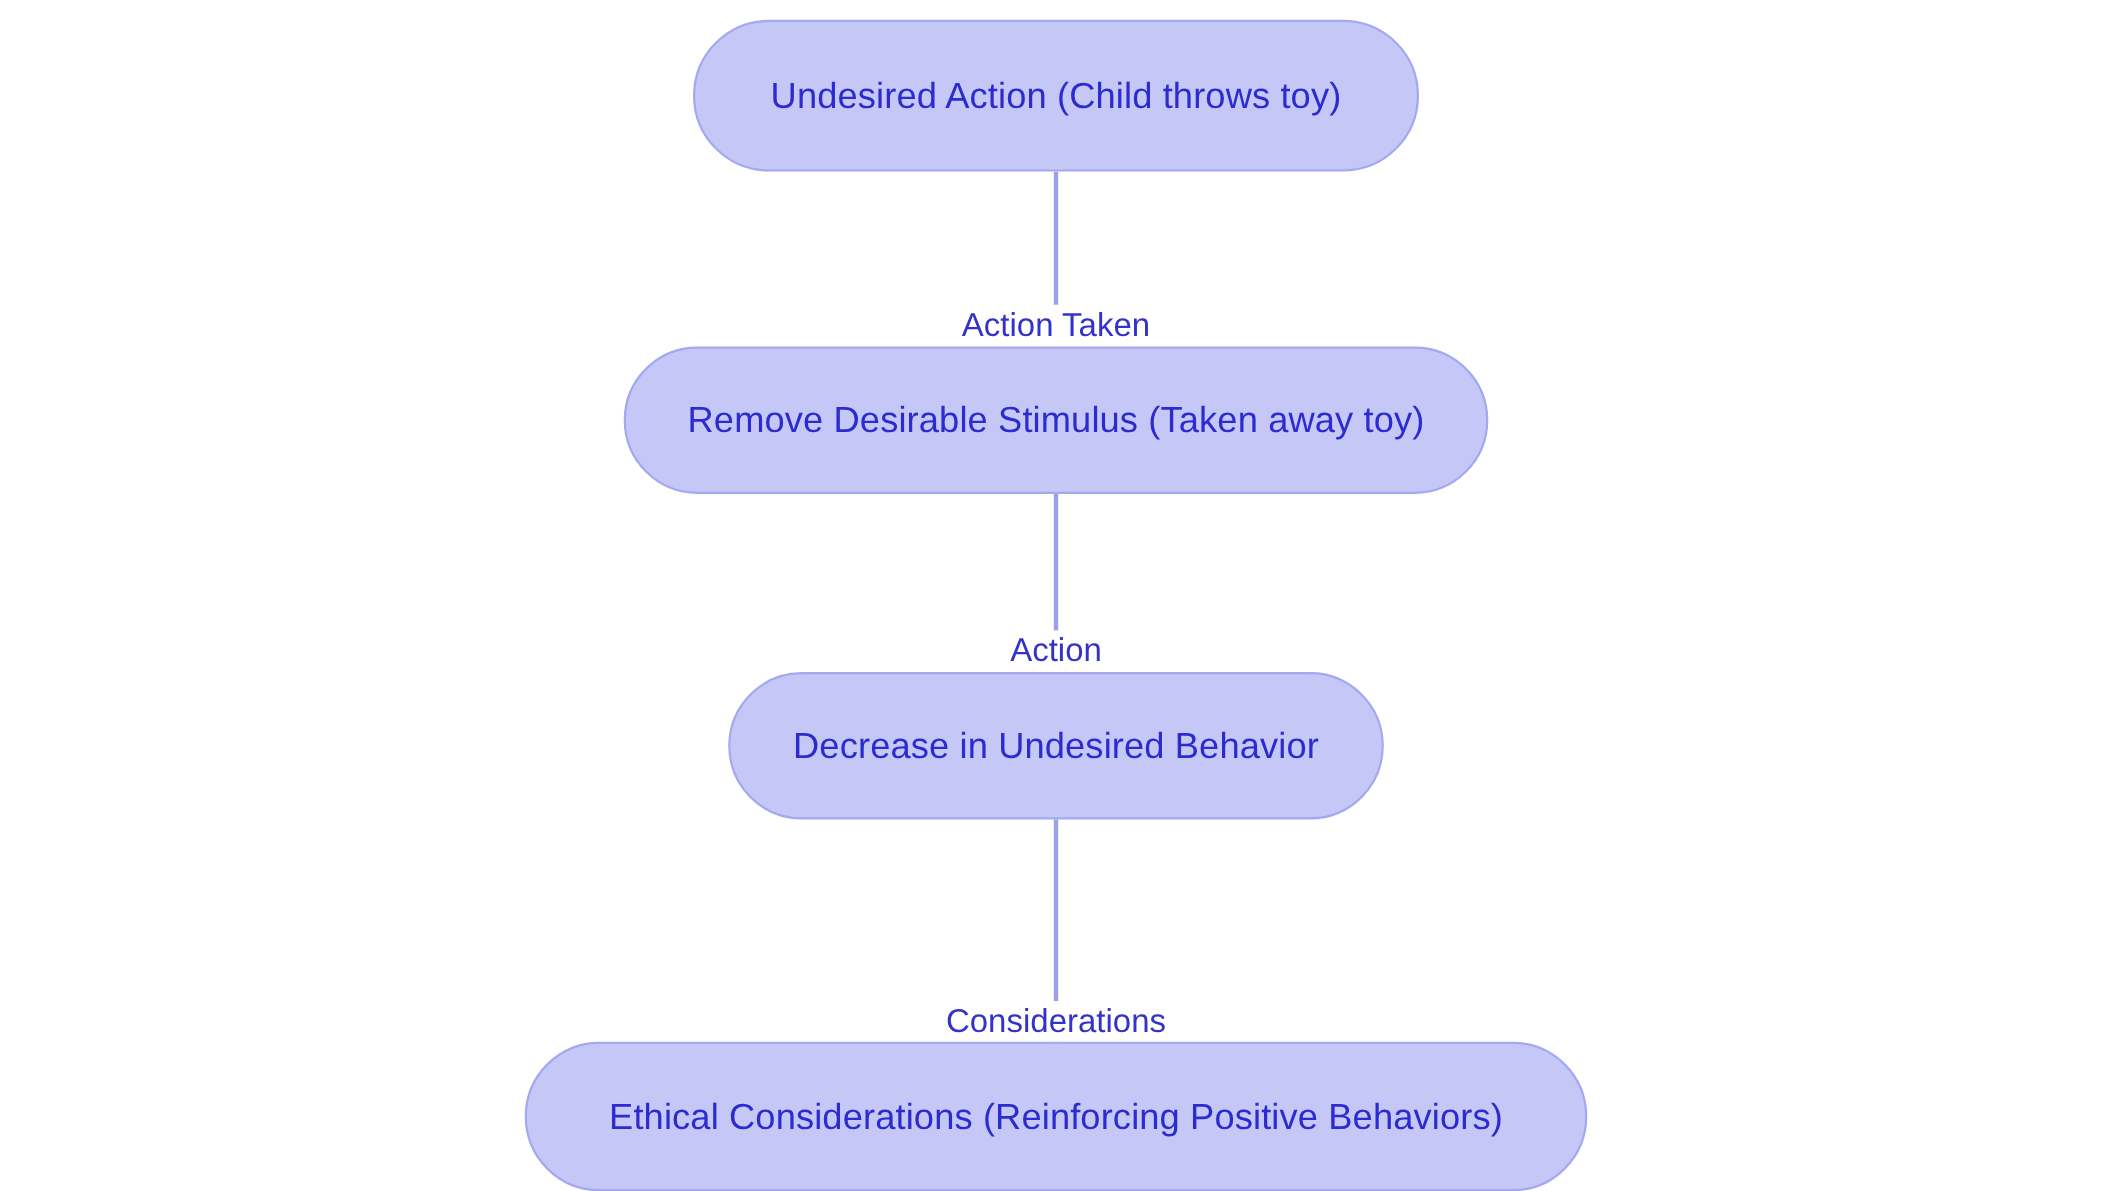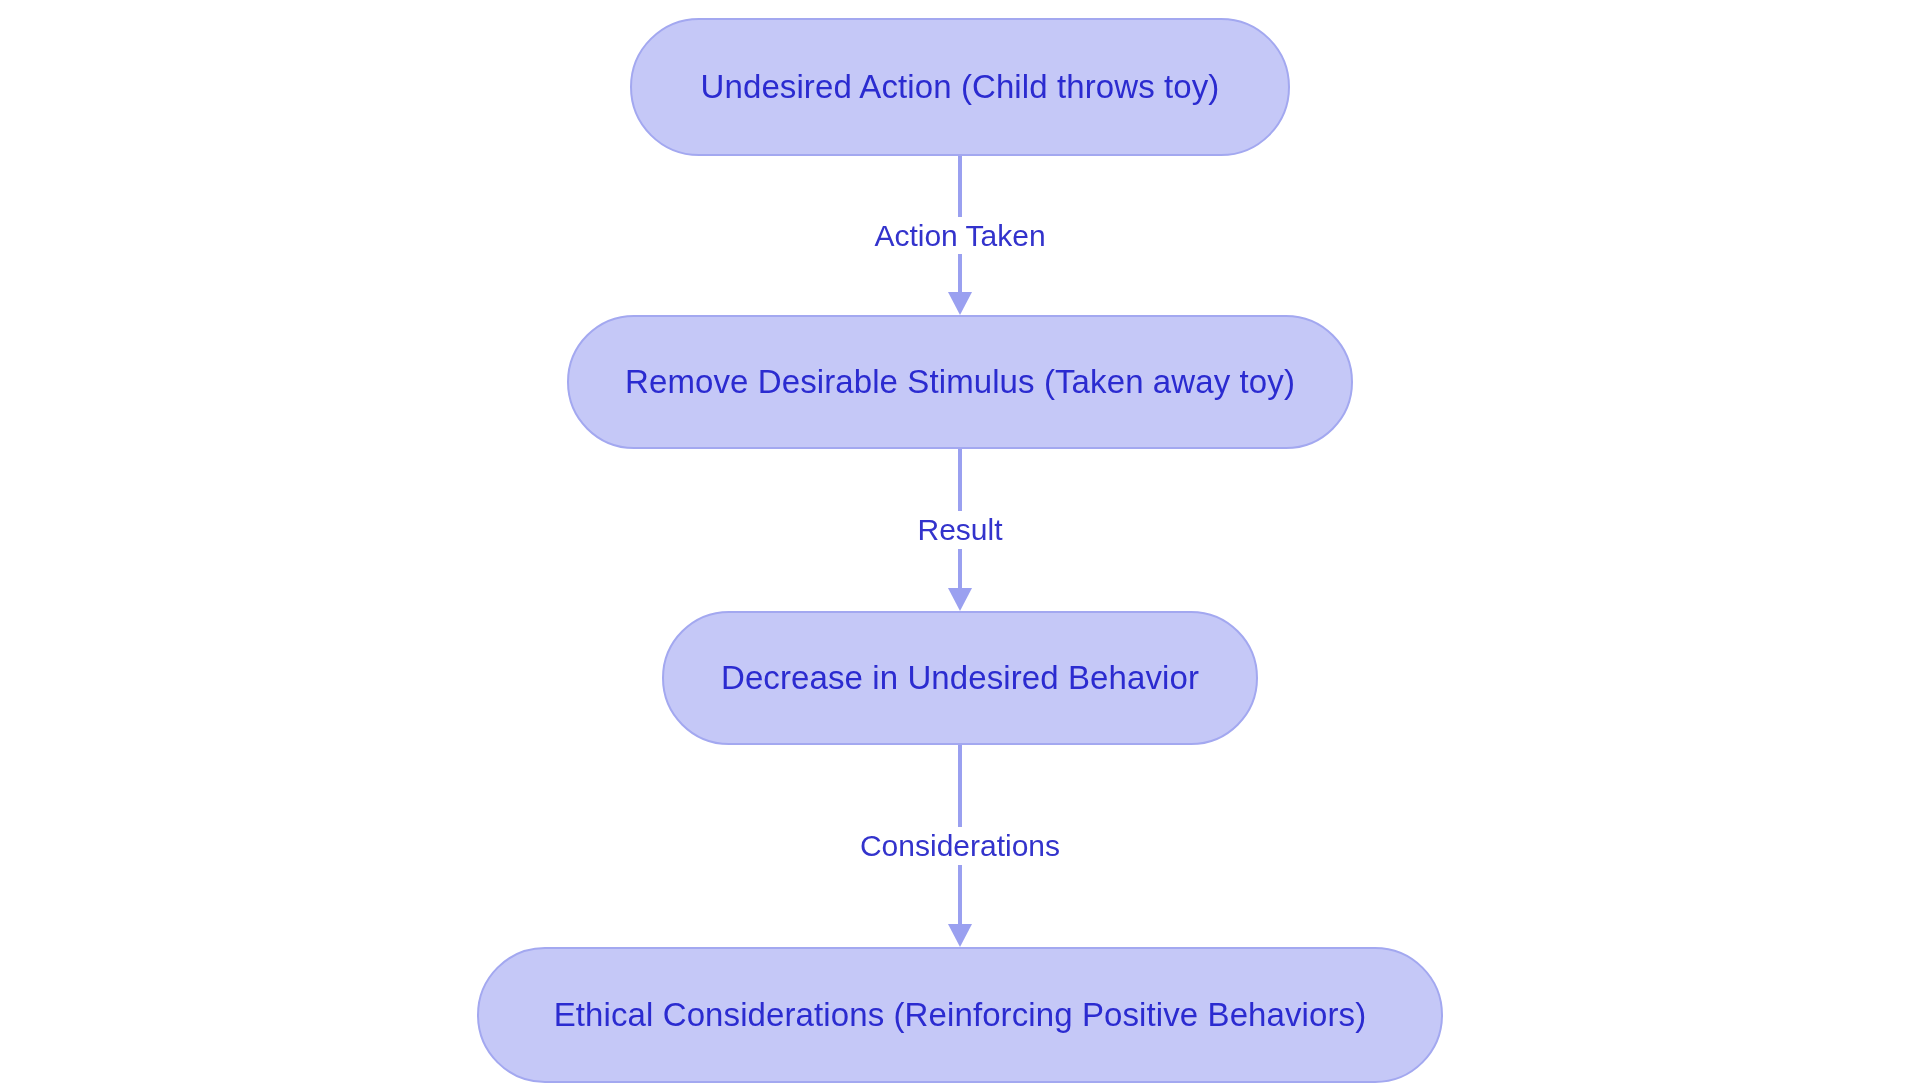--- a/index.html
+++ b/index.html
@@ -63,21 +63,21 @@
   .node-1 { height: 140px; margin-top: 18px;  min-width: 660px; }
   .node-2 { height: 136px; min-width: 786px; }
   .node-3 { height: 136px; min-width: 596px; }
   .node-4 { height: 138px; min-width: 966px; }
 
   
   .connector {
     position: relative;
     width: 260px;
     display: flex;
-    align-items: center;
+    align-items: flex-end;
     justify-content: center;
     z-index: 1;
   }
   .conn-1 { height: 162px; }
   .conn-2 { height: 165px; }
   .conn-3 { height: 206px; }
 
   
   .conn-line {
     position: absolute;
@@ -130,21 +130,21 @@
       <span class="conn-label">Action Taken</span>
     </div>
 
     <div class="node node-2">
       <span class="node-label">Remove Desirable Stimulus (Taken away toy)</span>
     </div>
 
     <div class="connector conn-2">
       <span class="conn-line"></span>
       <span class="conn-arrow"></span>
-      <span class="conn-label">Result</span>
+      <span class="conn-label">Action</span>
     </div>
 
     <div class="node node-3">
       <span class="node-label">Decrease in Undesired Behavior</span>
     </div>
 
     <div class="connector conn-3">
       <span class="conn-line"></span>
       <span class="conn-arrow"></span>
       <span class="conn-label">Considerations</span>

